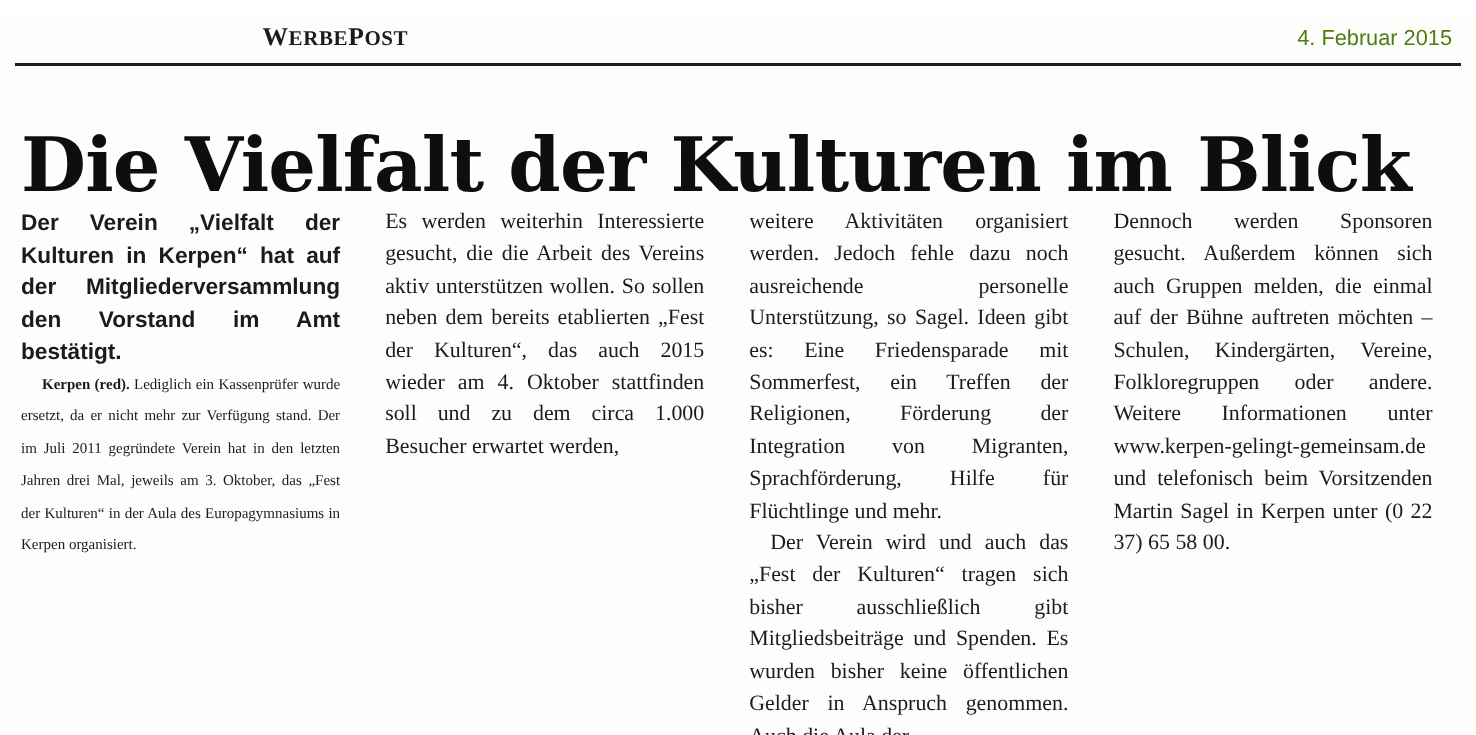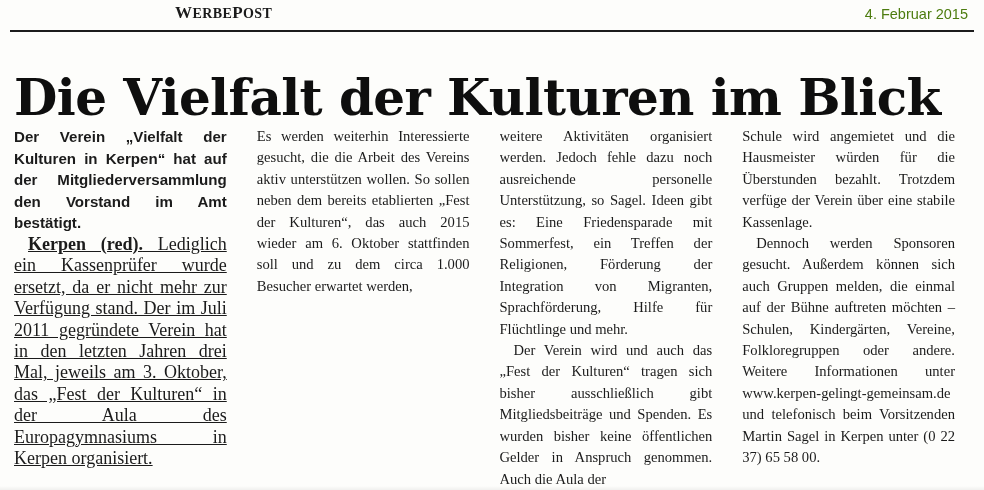--- a/index.html
+++ b/index.html
@@ -20,20 +20,21 @@
     height: 490px;
     background: #fdfdfb;
   }
 
   
   .masthead {
     position: relative;
     height: 38px;
     padding: 4px 14px 0 26px;
     box-sizing: border-box;
+    margin-top: 12px;
   }
   .masthead-title {
     position: absolute;
     left: 175px;
     top: 3px;
     font-family: "Liberation Serif", serif;
     font-weight: bold;
     font-size: 17px;
     letter-spacing: 0.4px;
   }
@@ -107,25 +108,24 @@
   .lead {
     font-family: "Liberation Sans", sans-serif;
     font-weight: bold;
     font-size: 15.1px;
     line-height: 21.6px;
     text-align: justify;
     margin: 0 0 13px 0;
   }
   .dateline {
     font-family: "Liberation Serif", serif;
-    font-size: 18px;
+    font-size: 10px;
     line-height: 21.4px;
     text-align: justify;
     margin: 0;
-    text-decoration: underline;
   }
   .dateline .place {
     font-weight: bold;
   }
   .body-serif {
     font-family: "Liberation Serif", serif;
   }
 
   
   .scan-edge-bottom {
@@ -151,29 +151,28 @@
   <h1 class="headline">Die Vielfalt der Kulturen im Blick</h1>
 
   <div class="columns">
 
     <div class="col col-intro">
       <p class="lead">Der Verein „Vielfalt der Kulturen in Kerpen“ hat auf der Mitgliederversammlung den Vorstand im Amt bestätigt.</p>
       <p class="dateline"><span class="place">Kerpen (red).</span><span> Lediglich ein Kassenprüfer wurde ersetzt, da er nicht mehr zur Verfügung stand. Der im Juli 2011 gegründete Verein hat in den letzten Jahren drei Mal, jeweils am 3. Oktober, das „Fest der Kulturen“ in der Aula des Europagymnasiums in Kerpen organisiert.</span></p>
     </div>
 
     <div class="col">
-      <p>Es werden weiterhin Interessierte gesucht, die die Arbeit des Vereins aktiv unterstützen wollen. So sollen neben dem bereits etablierten „Fest der Kulturen“, das auch 2015 wieder am 6. Oktober stattfinden soll und zu dem circa 1.000 Besucher erwartet werden,</p>
+      <p>Es werden weiterhin Interessierte gesucht, die die Arbeit des Vereins aktiv unterstützen wollen. So sollen neben dem bereits etablierten „Fest der Kulturen“, das auch 2015 wieder am 4. Oktober stattfinden soll und zu dem circa 1.000 Besucher erwartet werden,</p>
     </div>
 
     <div class="col">
       <p class="no-indent">weitere Aktivitäten organisiert werden. Jedoch fehle dazu noch ausreichende personelle Unterstützung, so Sagel. Ideen gibt es: Eine Friedensparade mit Sommerfest, ein Treffen der Religionen, Förderung der Integration von Migranten, Sprachförderung, Hilfe für Flüchtlinge und mehr.</p>
       <p>Der Verein wird und auch das „Fest der Kulturen“ tragen sich bisher ausschließlich gibt Mitgliedsbeiträge und Spenden. Es wurden bisher keine öffentlichen Gelder in Anspruch genommen. Auch die Aula der</p>
     </div>
 
     <div class="col">
-      <p class="no-indent">Schule wird angemietet und die Hausmeister würden für die Überstunden bezahlt. Trotzdem verfüge der Verein über eine stabile Kassenlage.</p>
       <p>Dennoch werden Sponsoren gesucht. Außerdem können sich auch Gruppen melden, die einmal auf der Bühne auftreten möchten – Schulen, Kindergärten, Vereine, Folkloregruppen oder andere. Weitere Informationen unter www.kerpen-gelingt-gemeinsam.de und telefonisch beim Vorsitzenden Martin Sagel in Kerpen unter (0 22 37) 65 58 00.</p>
     </div>
 
   </div>
 
   <div class="scan-edge-bottom"></div>
 </div>
 
 </body></html>

